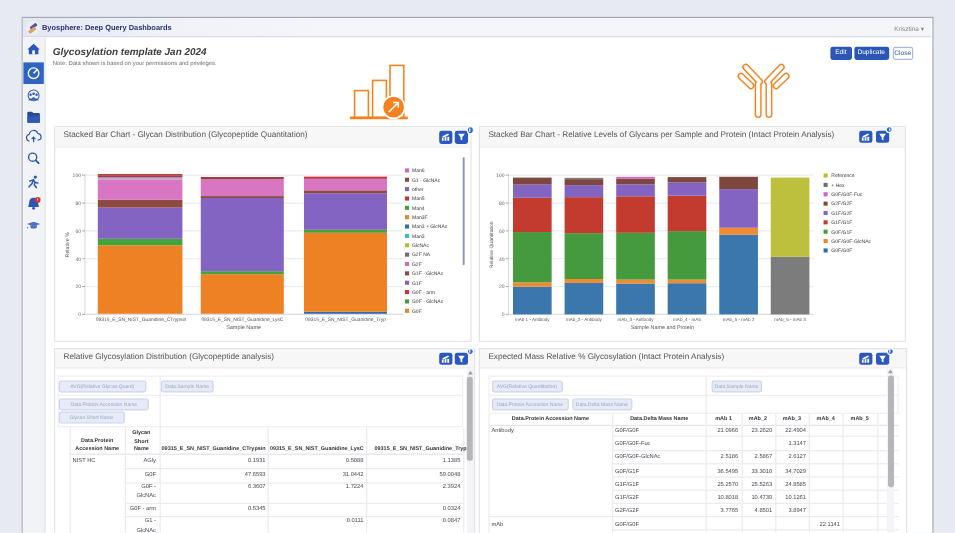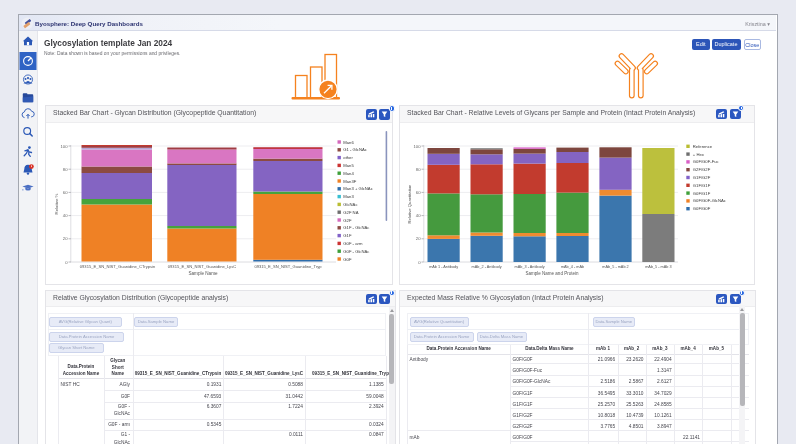--- a/index.html
+++ b/index.html
@@ -75,21 +75,21 @@
 <circle cx="28" cy="173.6" r="1.2" fill="#2b58b6"></circle>
 <circle cx="31.4" cy="166.6" r="2.4" fill="#d93025"></circle>
 <rect x="31.05" y="165.3" width="0.7" height="1.8" fill="#fff"></rect>
 <g fill="#4c70c4">
 <polygon points="22.4,186.6 28,184.7 33.6,186.6 28,188.5"></polygon>
 <path d="M25.3 187.6 l0 1.6 a2.7 1.3 0 0 0 5.4 0 l0 -1.6 l-2.7 1 z"></path>
 <circle cx="22.9" cy="189.8" r="0.6"></circle>
 </g>
 </svg>
 
-<div class="t" style="left:44px;top:37.5px;font-size:8.3px;font-weight:bold;color:#3c3c40;">Glycosylation template Jan 2024</div>
+<div class="t" style="left:44px;top:37.5px;font-size:8.3px;font-weight:bold;color:#3c3c40;font-style:italic;">Glycosylation template Jan 2024</div>
 <div class="t" style="left:44px;top:50.5px;font-size:4.9px;color:#6b6b70;">Note: Data shown is based on your permissions and privileges.</div>
 <div class="btn" style="left:692px;width:17.5px;">Edit</div>
 <div class="btn" style="left:711.5px;width:29px;">Duplicate</div>
 <div class="btn" style="left:743.5px;width:17.5px;background:#fff;border:1px solid #a9b9e2;color:#2c55b8;">Close</div>
 
 <svg class="abs" style="left:290px;top:52px;width:52px;height:49px" viewBox="290 52 52 49">
 <g fill="#fff" stroke="#f5821f" stroke-width="1.3">
 <rect x="295.5" y="75.5" width="11.5" height="22.5"></rect>
 <rect x="310.5" y="67" width="11.5" height="31"></rect>
 <rect x="325" y="54.5" width="11.5" height="43.5"></rect>

